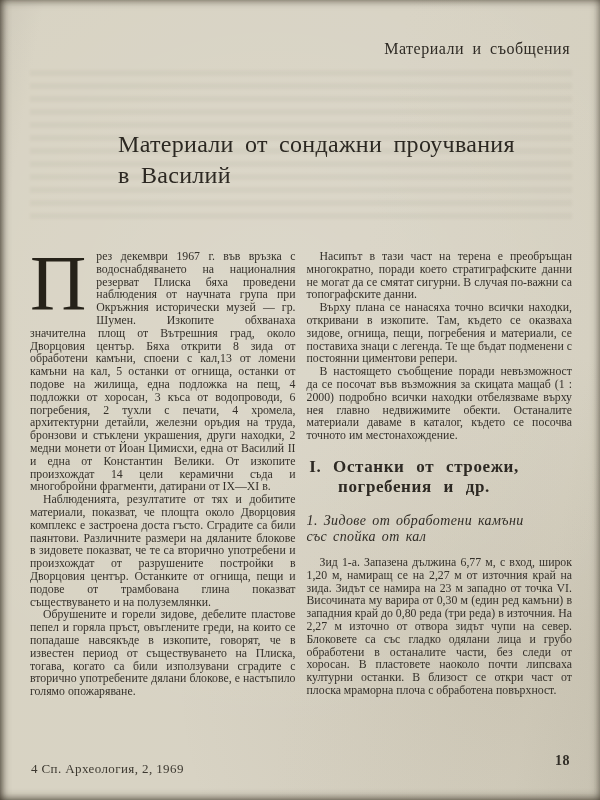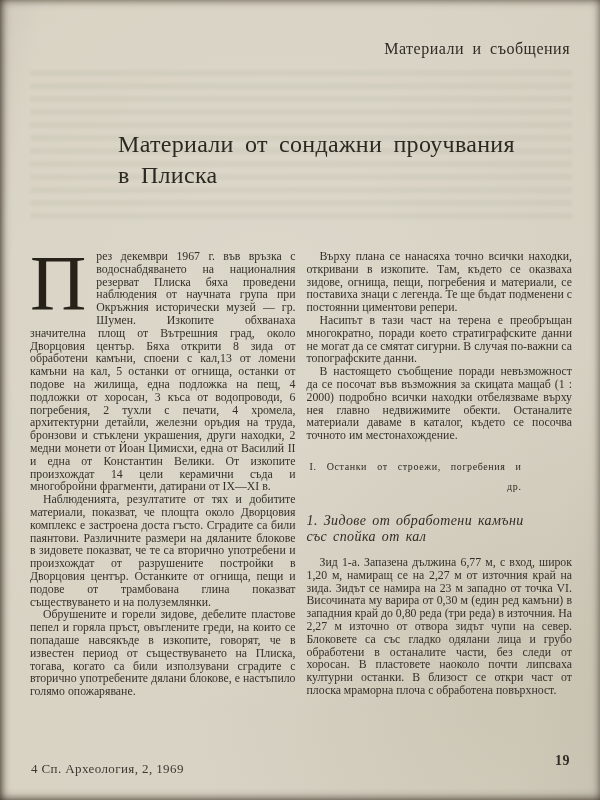--- a/index.html
+++ b/index.html
@@ -51,23 +51,23 @@
   .col p.first{text-indent:0;}
   .dropcap{
     float:left;
     font-size:78px;line-height:62px;
     height:62px;
     padding:2px 10px 2px 0;
     color:#262219;
   }
   .section-heading{
     margin:15px 0 16px 0;
-    font-size:10px;line-height:20px;font-weight:normal;
+    font-size:17px;line-height:20px;font-weight:bold;
     letter-spacing:0.6px;word-spacing:7px;
-    text-align:right;text-indent:0;
+    text-align:center;text-indent:0;
     width:215px;
     color:#2d2923;
   }
   .subsection-heading{
     margin:0 0 11px 0;
     font-style:italic;font-weight:normal;
     font-size:14px;line-height:16px;
     letter-spacing:0.4px;word-spacing:2px;
     text-align:left;text-indent:0;
     width:235px;
@@ -99,40 +99,40 @@
 <body>
 
 <div class="page">
 
   <div class="ghost"></div>
 
   <div class="running-head">Материали и съобщения</div>
 
   <div class="title">
     <div>Материали от сондажни проучвания</div>
-    <div>в Плиска</div>
+    <div>в Василий</div>
   </div>
 
 
   <div class="columns">
 
     <div class="col">
       <p class="first"><span class="dropcap">П</span><span>рез декември 1967 г. във връзка с водоснабдяването на националния резерват Плиска бяха проведени наблюдения от научната група при Окръжния исторически музей — гр. Шумен. Изкопите обхванаха значителна площ от Вътрешния град, около Дворцовия център. Бяха открити 8 зида от обработени камъни, споени с кал,13 от ломени камъни на кал, 5 останки от огнища, останки от подове на жилища, една подложка на пещ, 4 подложки от хоросан, 3 къса от водопроводи, 6 погребения, 2 тухли с печати, 4 хромела, архитектурни детайли, железни оръдия на труда, бронзови и стъклени украшения, други находки, 2 медни монети от Йоан Цимисхи, една от Василий II и една от Константин Велики. От изкопите произхождат 14 цели керамични съда и многобройни фрагменти, датирани от IX—XI в.</span></p>
       <p>Наблюденията, резултатите от тях и добитите материали, показват, че площта около Дворцовия комплекс е застроена доста гъсто. Сградите са били паянтови. Различните размери на дяланите блокове в зидовете показват, че те са вторично употребени и произхождат от разрушените постройки в Дворцовия център. Останките от огнища, пещи и подове от трамбована глина показват съществуването и на полуземлянки.</p>
       <p>Обрушените и горели зидове, дебелите пластове пепел и горяла пръст, овъглените греди, на които се попадаше навсякъде в изкопите, говорят, че в известен период от съществуването на Плиска, тогава, когато са били използувани сградите с вторично употребените дялани блокове, е настъпило голямо опожаряване.</p>
     </div>
 
     <div class="col">
+      <p>Насипът в тази част на терена е преобръщан многократно, поради което стратиграфските данни не могат да се смятат сигурни. В случая по-важни са топографските данни.</p>
       <p>Върху плана се нанасяха точно всички находки, откривани в изкопите. Там, където се оказваха зидове, огнища, пещи, погребения и материали, се поставиха знаци с легенда. Те ще бъдат подменени с постоянни циментови репери.</p>
-      <p>Насипът в тази част на терена е преобръщан многократно, поради което стратиграфските данни не могат да се смятат сигурни. В случая по-важни са топографските данни.</p>
       <p>В настоящето съобщение поради невъзможност да се посочат във възможния за скицата мащаб (1 : 2000) подробно всички находки отбелязваме върху нея главно недвижимите обекти. Останалите материали даваме в каталог, където се посочва точното им местонахождение.</p>
       <h2 class="section-heading">I. Останки от строежи, погребения и др.</h2>
       <h3 class="subsection-heading">1. Зидове от обработени камъни със спойка от кал</h3>
       <p>Зид 1-а. Запазена дължина 6,77 м, с вход, широк 1,20 м, намиращ се на 2,27 м от източния край на зида. Зидът се намира на 23 м западно от точка VI. Височината му варира от 0,30 м (един ред камъни) в западния край до 0,80 реда (три реда) в източния. На 2,27 м източно от отвора зидът чупи на север. Блоковете са със гладко одялани лица и грубо обработени в останалите части, без следи от хоросан. В пластовете наоколо почти липсваха културни останки. В близост се откри част от плоска мраморна плоча с обработена повърхност.</p>
     </div>
 
   </div>
 
   <div class="footer-sig">4  Сп. Археология, 2, 1969</div>
 
-  <div class="page-num">19</div>
+  <div class="page-num">18</div>
 
 </div>
 
 </body></html>

